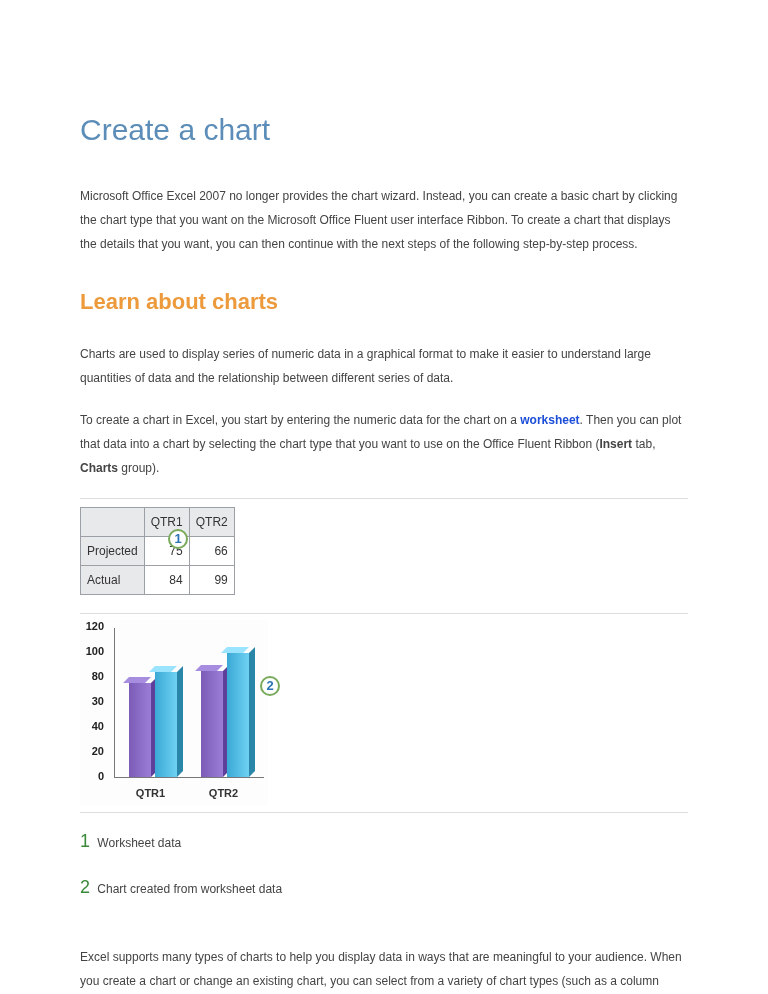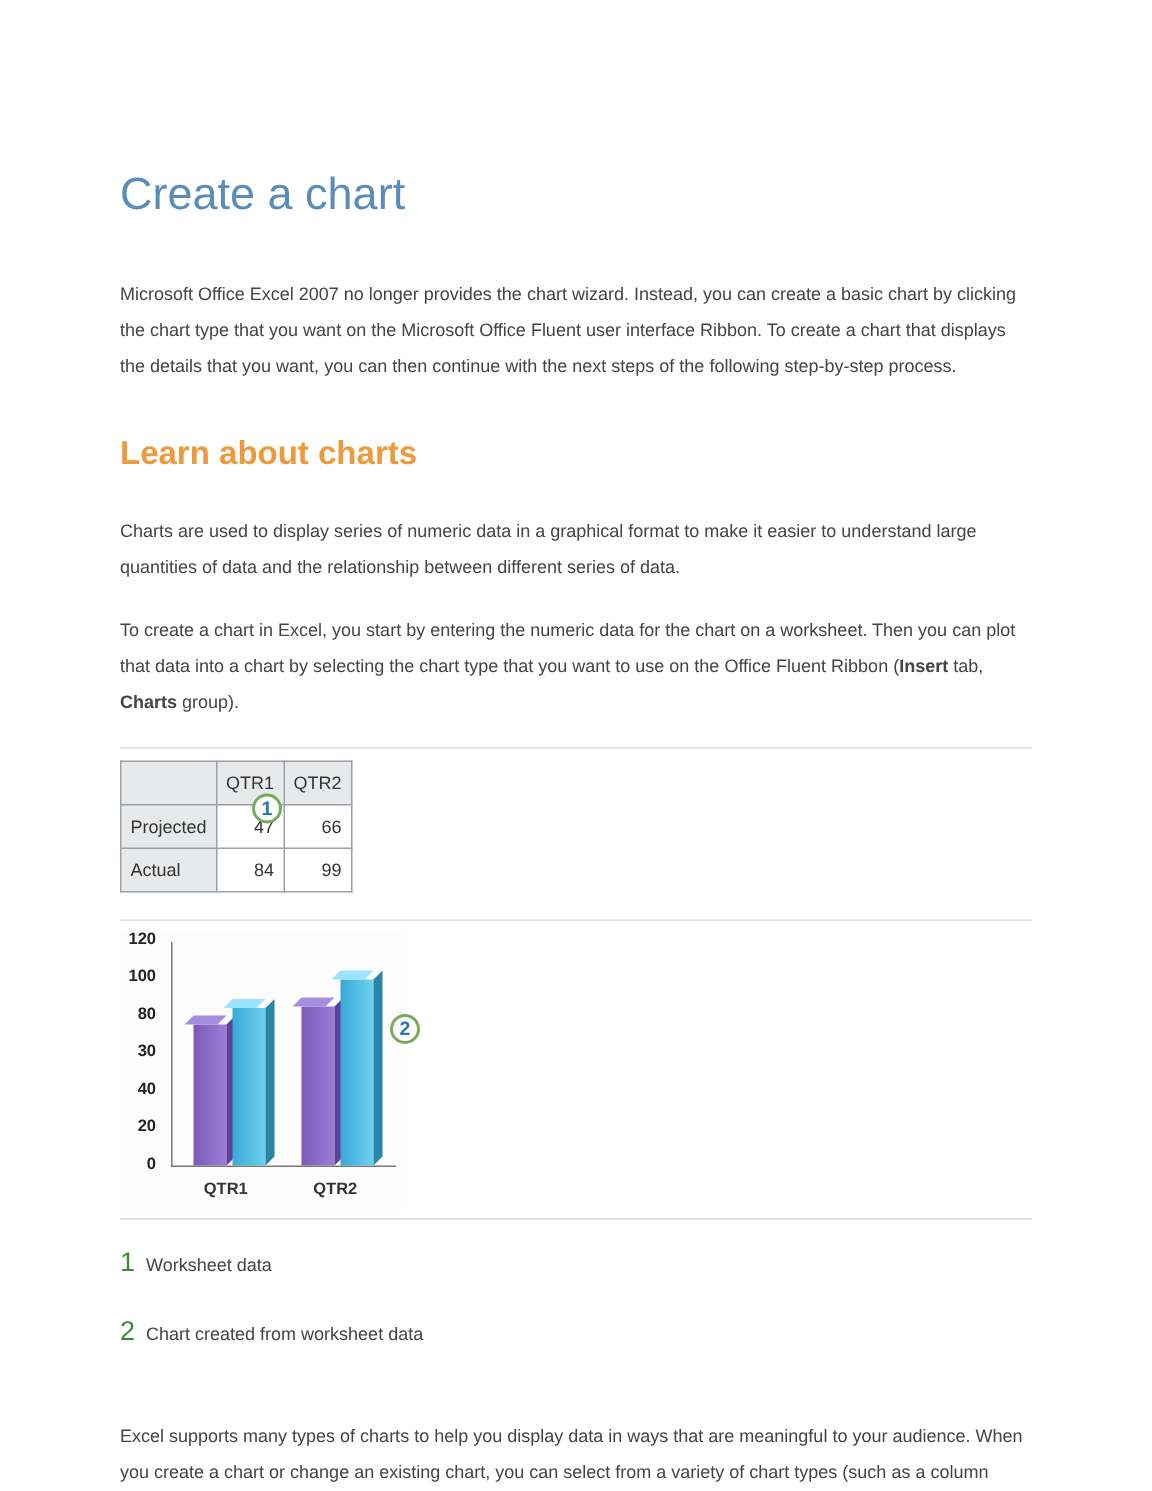--- a/index.html
+++ b/index.html
@@ -18,21 +18,21 @@
     font-size: 30px;
     margin-bottom: 24px;
   }
   h2.section-title {
     color: #ec9a3c;
     font-weight: bold;
     font-size: 22px;
     margin: 24px 0 18px 0;
   }
   p.body { margin-bottom: 18px; color: #444; }
-  a.inline-link { color: #404040; text-decoration: none; }
+  a.inline-link { color: #1d4ed8; text-decoration: none; font-weight: bold; }
 
   
   .figure-wrap { margin: 18px 0 1px 0; }
   hr.fig-rule { border: none; border-top: 1px solid #ddd; margin: 6px 0; }
 
   
   table.worksheet {
     border-collapse: collapse;
     font-size: 12px;
     margin: 2px 0 4px 0;
@@ -165,21 +165,21 @@
       <thead>
         <tr>
           <th class="corner">&nbsp;</th>
           <th>QTR1</th>
           <th>QTR2</th>
         </tr>
       </thead>
       <tbody>
         <tr>
           <th>Projected</th>
-          <td>47</td>
+          <td>75</td>
           <td>66</td>
         </tr>
         <tr>
           <th>Actual</th>
           <td>84</td>
           <td>99</td>
         </tr>
       </tbody>
     </table>
     <span class="callout callout-1">1</span>

